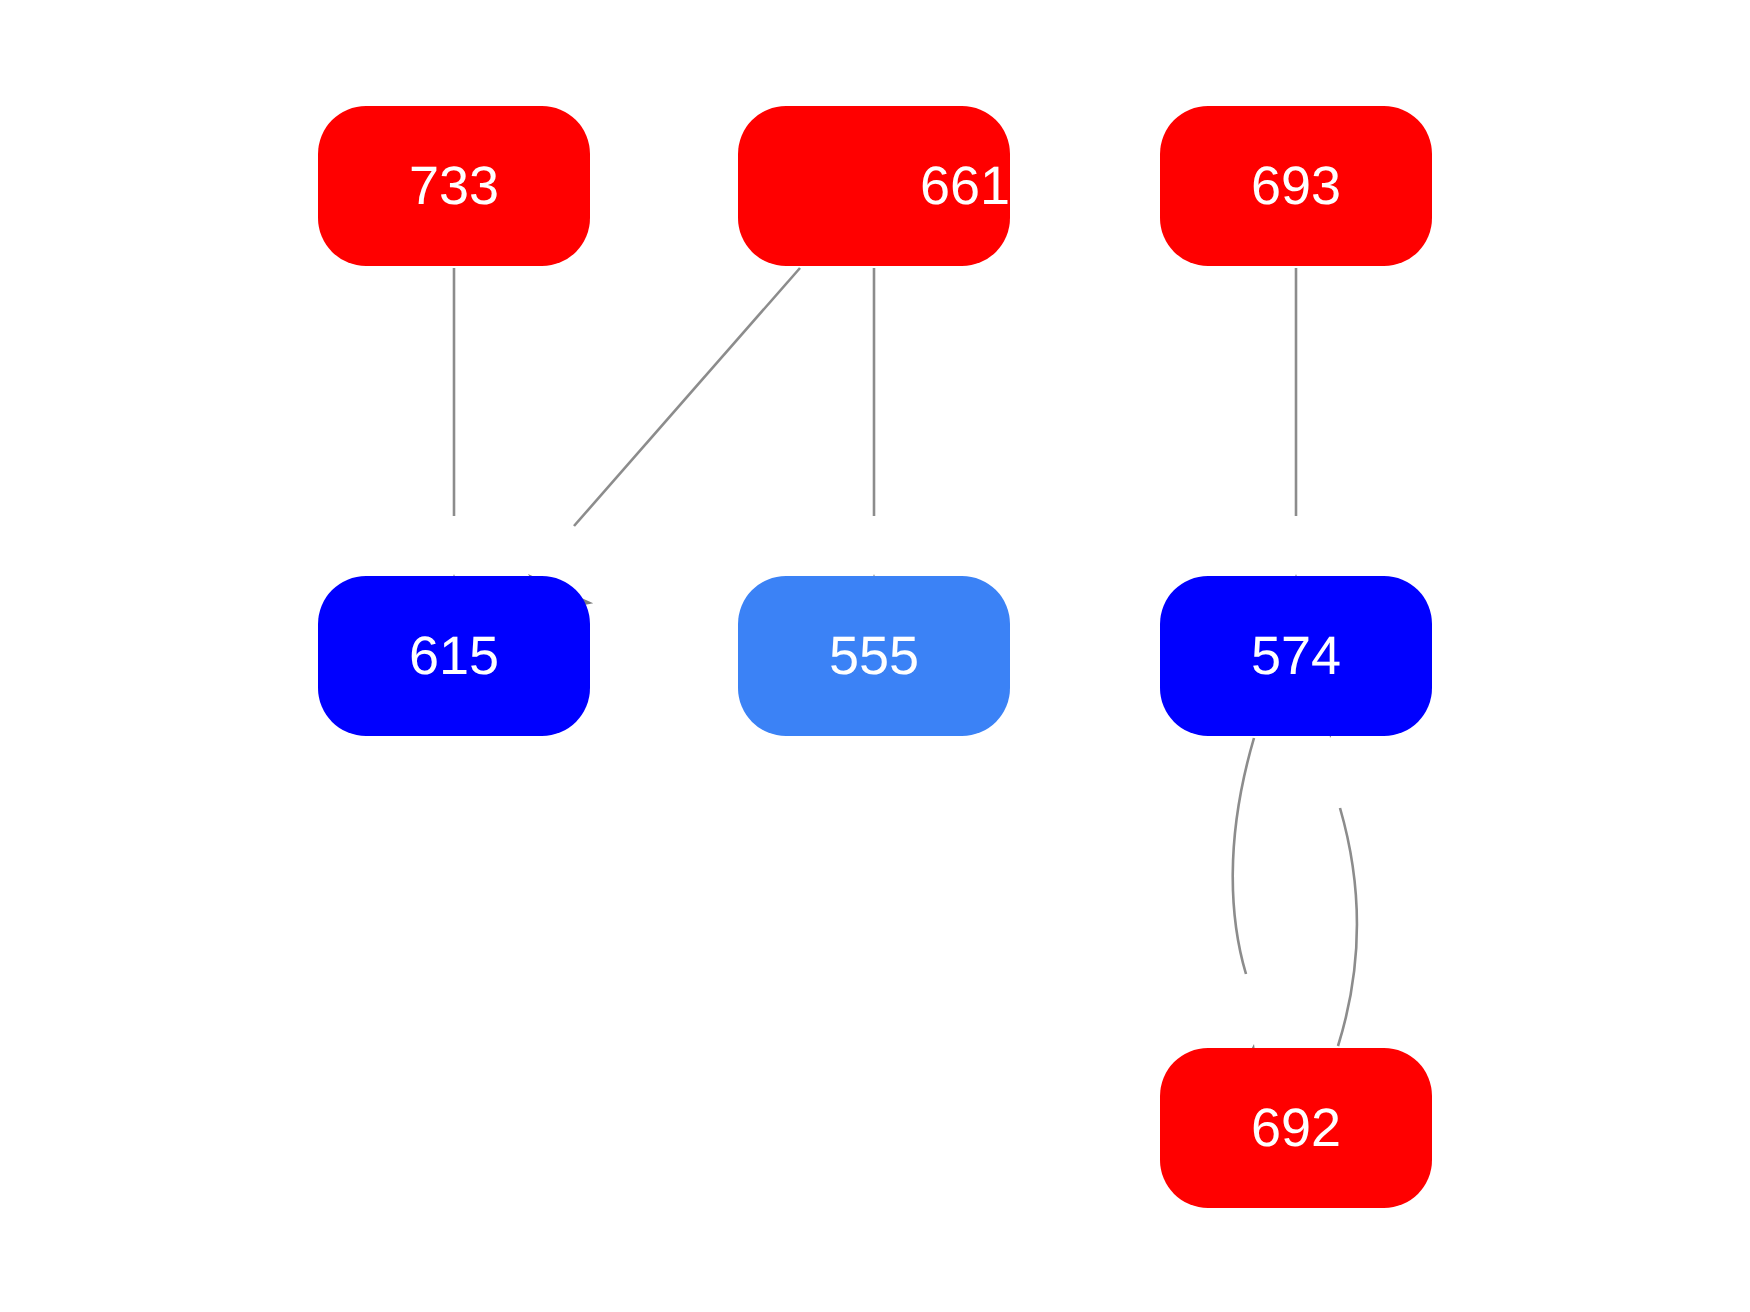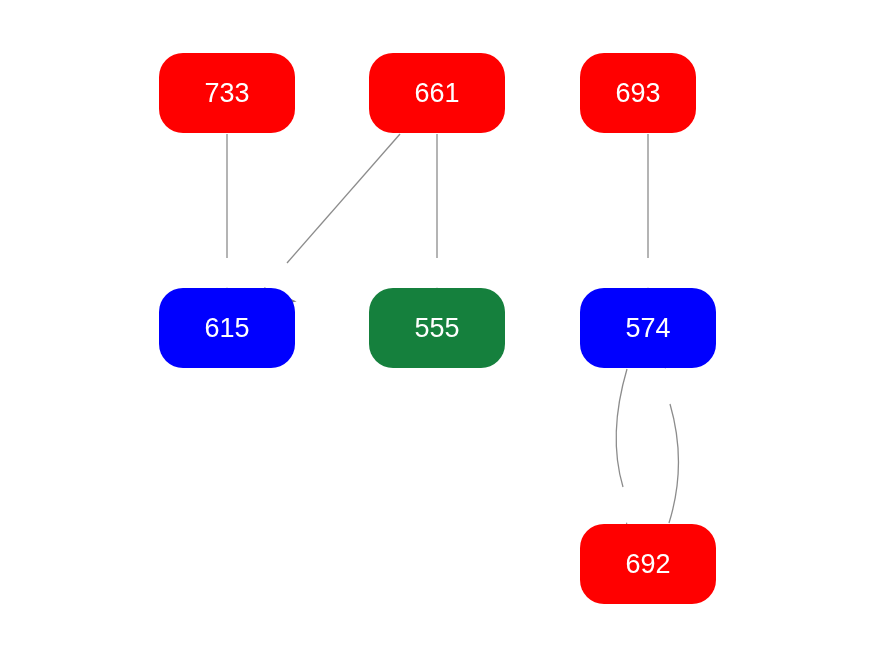--- a/index.html
+++ b/index.html
@@ -62,30 +62,30 @@
       <path d="M 627,369 C 612,420 615,460 623,487" fill="none" stroke="#8c8c8c" stroke-width="1.3"></path>
       <path d="M 0,0 L -11,-34 L 0,-25.84 L 11,-34 Z" fill="#808080" transform="translate(627,522) rotate(190)"></path>
       <path d="M 669,523 C 684,475 679,435 670,404" fill="none" stroke="#8c8c8c" stroke-width="1.3"></path>
       <path d="M 0,0 L -11,-34 L 0,-25.84 L 11,-34 Z" fill="#808080" transform="translate(665,369) rotate(372)"></path>
     </svg>
 
   <div id="node-layer">
       <div class="node" style="left: 159px; top: 53px; width: 136px; height: 80px; background: rgb(255, 0, 0); font-size: 27px; color: rgb(255, 255, 255);">
         <span class="node-label">733</span>
       </div>
-      <div class="node" style="left: 369px; top: 53px; width: 136px; height: 80px; background: rgb(255, 0, 0); font-size: 27px; color: rgb(255, 255, 255);">
+      <div class="node" style="left: 369px; top: 53px; width: 136px; height: 80px; background: rgb(255, 0, 0); font-size: 27px; color: rgb(255, 255, 255); justify-content: flex-end;">
         <span class="node-label">661</span>
       </div>
-      <div class="node" style="left: 580px; top: 53px; width: 116px; height: 80px; background: rgb(255, 0, 0); font-size: 27px; color: rgb(255, 255, 255);">
+      <div class="node" style="left: 580px; top: 53px; width: 136px; height: 80px; background: rgb(255, 0, 0); font-size: 27px; color: rgb(255, 255, 255);">
         <span class="node-label">693</span>
       </div>
       <div class="node" style="left: 159px; top: 288px; width: 136px; height: 80px; background: rgb(0, 0, 255); font-size: 27px; color: rgb(255, 255, 255);">
         <span class="node-label">615</span>
       </div>
-      <div class="node" style="left: 369px; top: 288px; width: 136px; height: 80px; background: #15803d; font-size: 27px; color: rgb(255, 255, 255);">
+      <div class="node" style="left: 369px; top: 288px; width: 136px; height: 80px; background: #3b82f6; font-size: 27px; color: rgb(255, 255, 255);">
         <span class="node-label">555</span>
       </div>
       <div class="node" style="left: 580px; top: 288px; width: 136px; height: 80px; background: rgb(0, 0, 255); font-size: 27px; color: rgb(255, 255, 255);">
         <span class="node-label">574</span>
       </div>
       <div class="node" style="left: 580px; top: 524px; width: 136px; height: 80px; background: rgb(255, 0, 0); font-size: 27px; color: rgb(255, 255, 255);">
         <span class="node-label">692</span>
       </div>
     </div>
 

